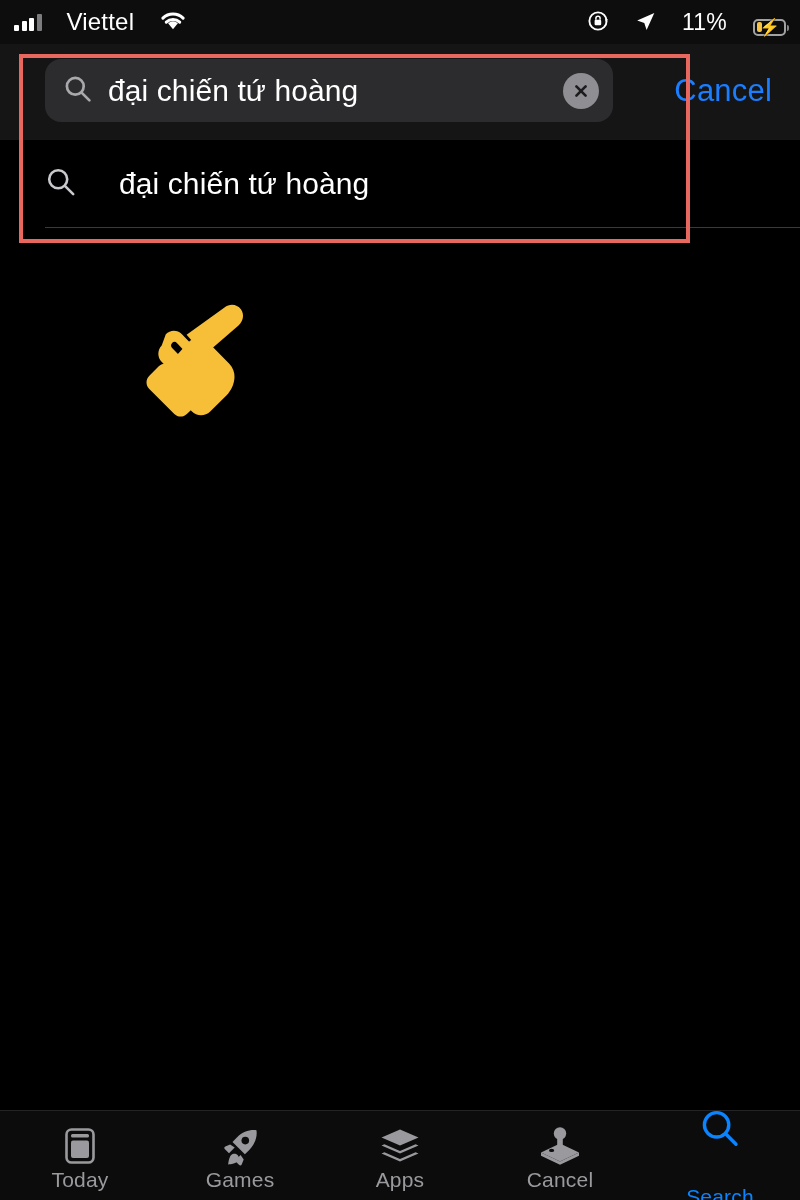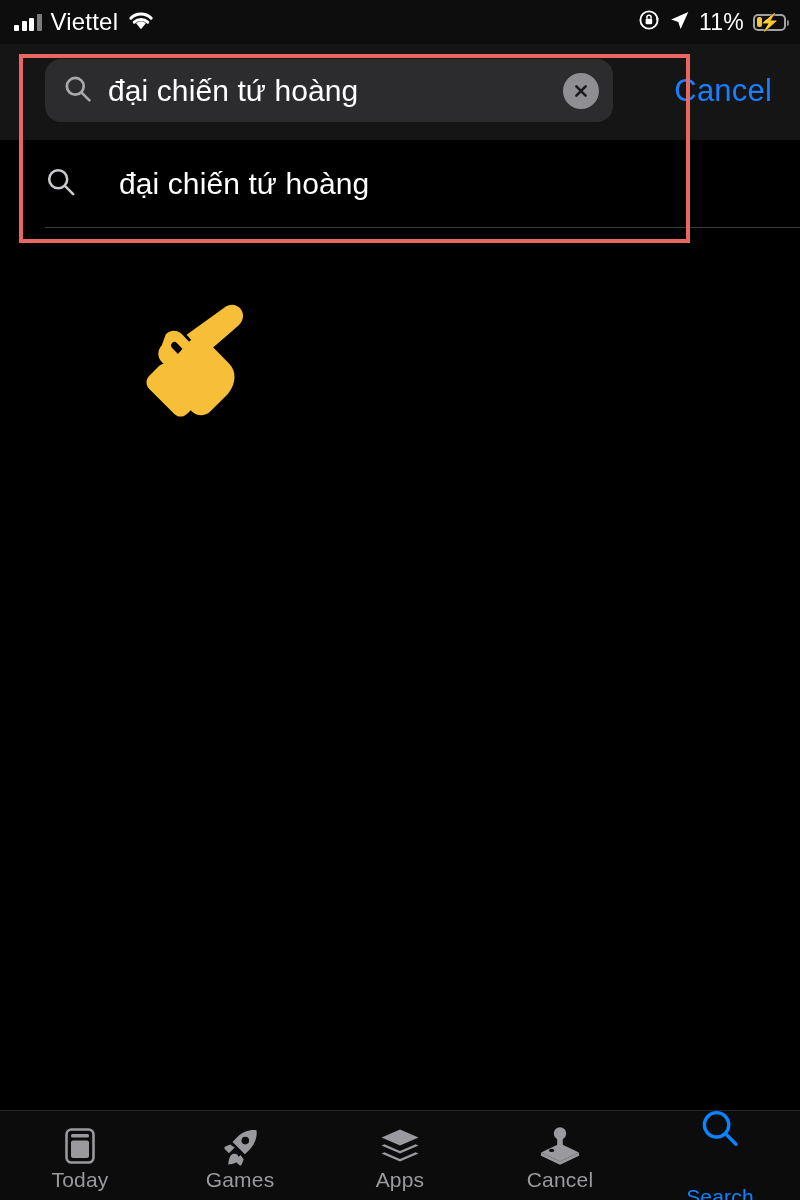--- a/index.html
+++ b/index.html
@@ -25,21 +25,21 @@
     height: 44px;
     background: #0d0d0d;
     display: flex;
     align-items: center;
   }
   #status-left {
     position: absolute;
     left: 14px;
     display: flex;
     align-items: center;
-    gap: 9px;
+    gap: 25px;
   }
   .signal-bars {
     display: flex;
     align-items: flex-end;
     gap: 2.5px;
     height: 17px;
   }
   .signal-bars i {
     display: block;
     width: 5px;
@@ -61,22 +61,22 @@
     left: 0; right: 0;
     text-align: center;
     font-size: 24px;
     font-weight: 700;
     letter-spacing: 0.3px;
   }
   #status-right {
     position: absolute;
     right: 14px;
     display: flex;
-    align-items: center;
-    gap: 9px;
+    align-items: flex-end;
+    gap: 26px;
   }
   #battery-percent {
     font-size: 23px;
     font-weight: 400;
     letter-spacing: 0.2px;
   }
   .battery {
     position: relative;
     width: 33px;
     height: 17px;

